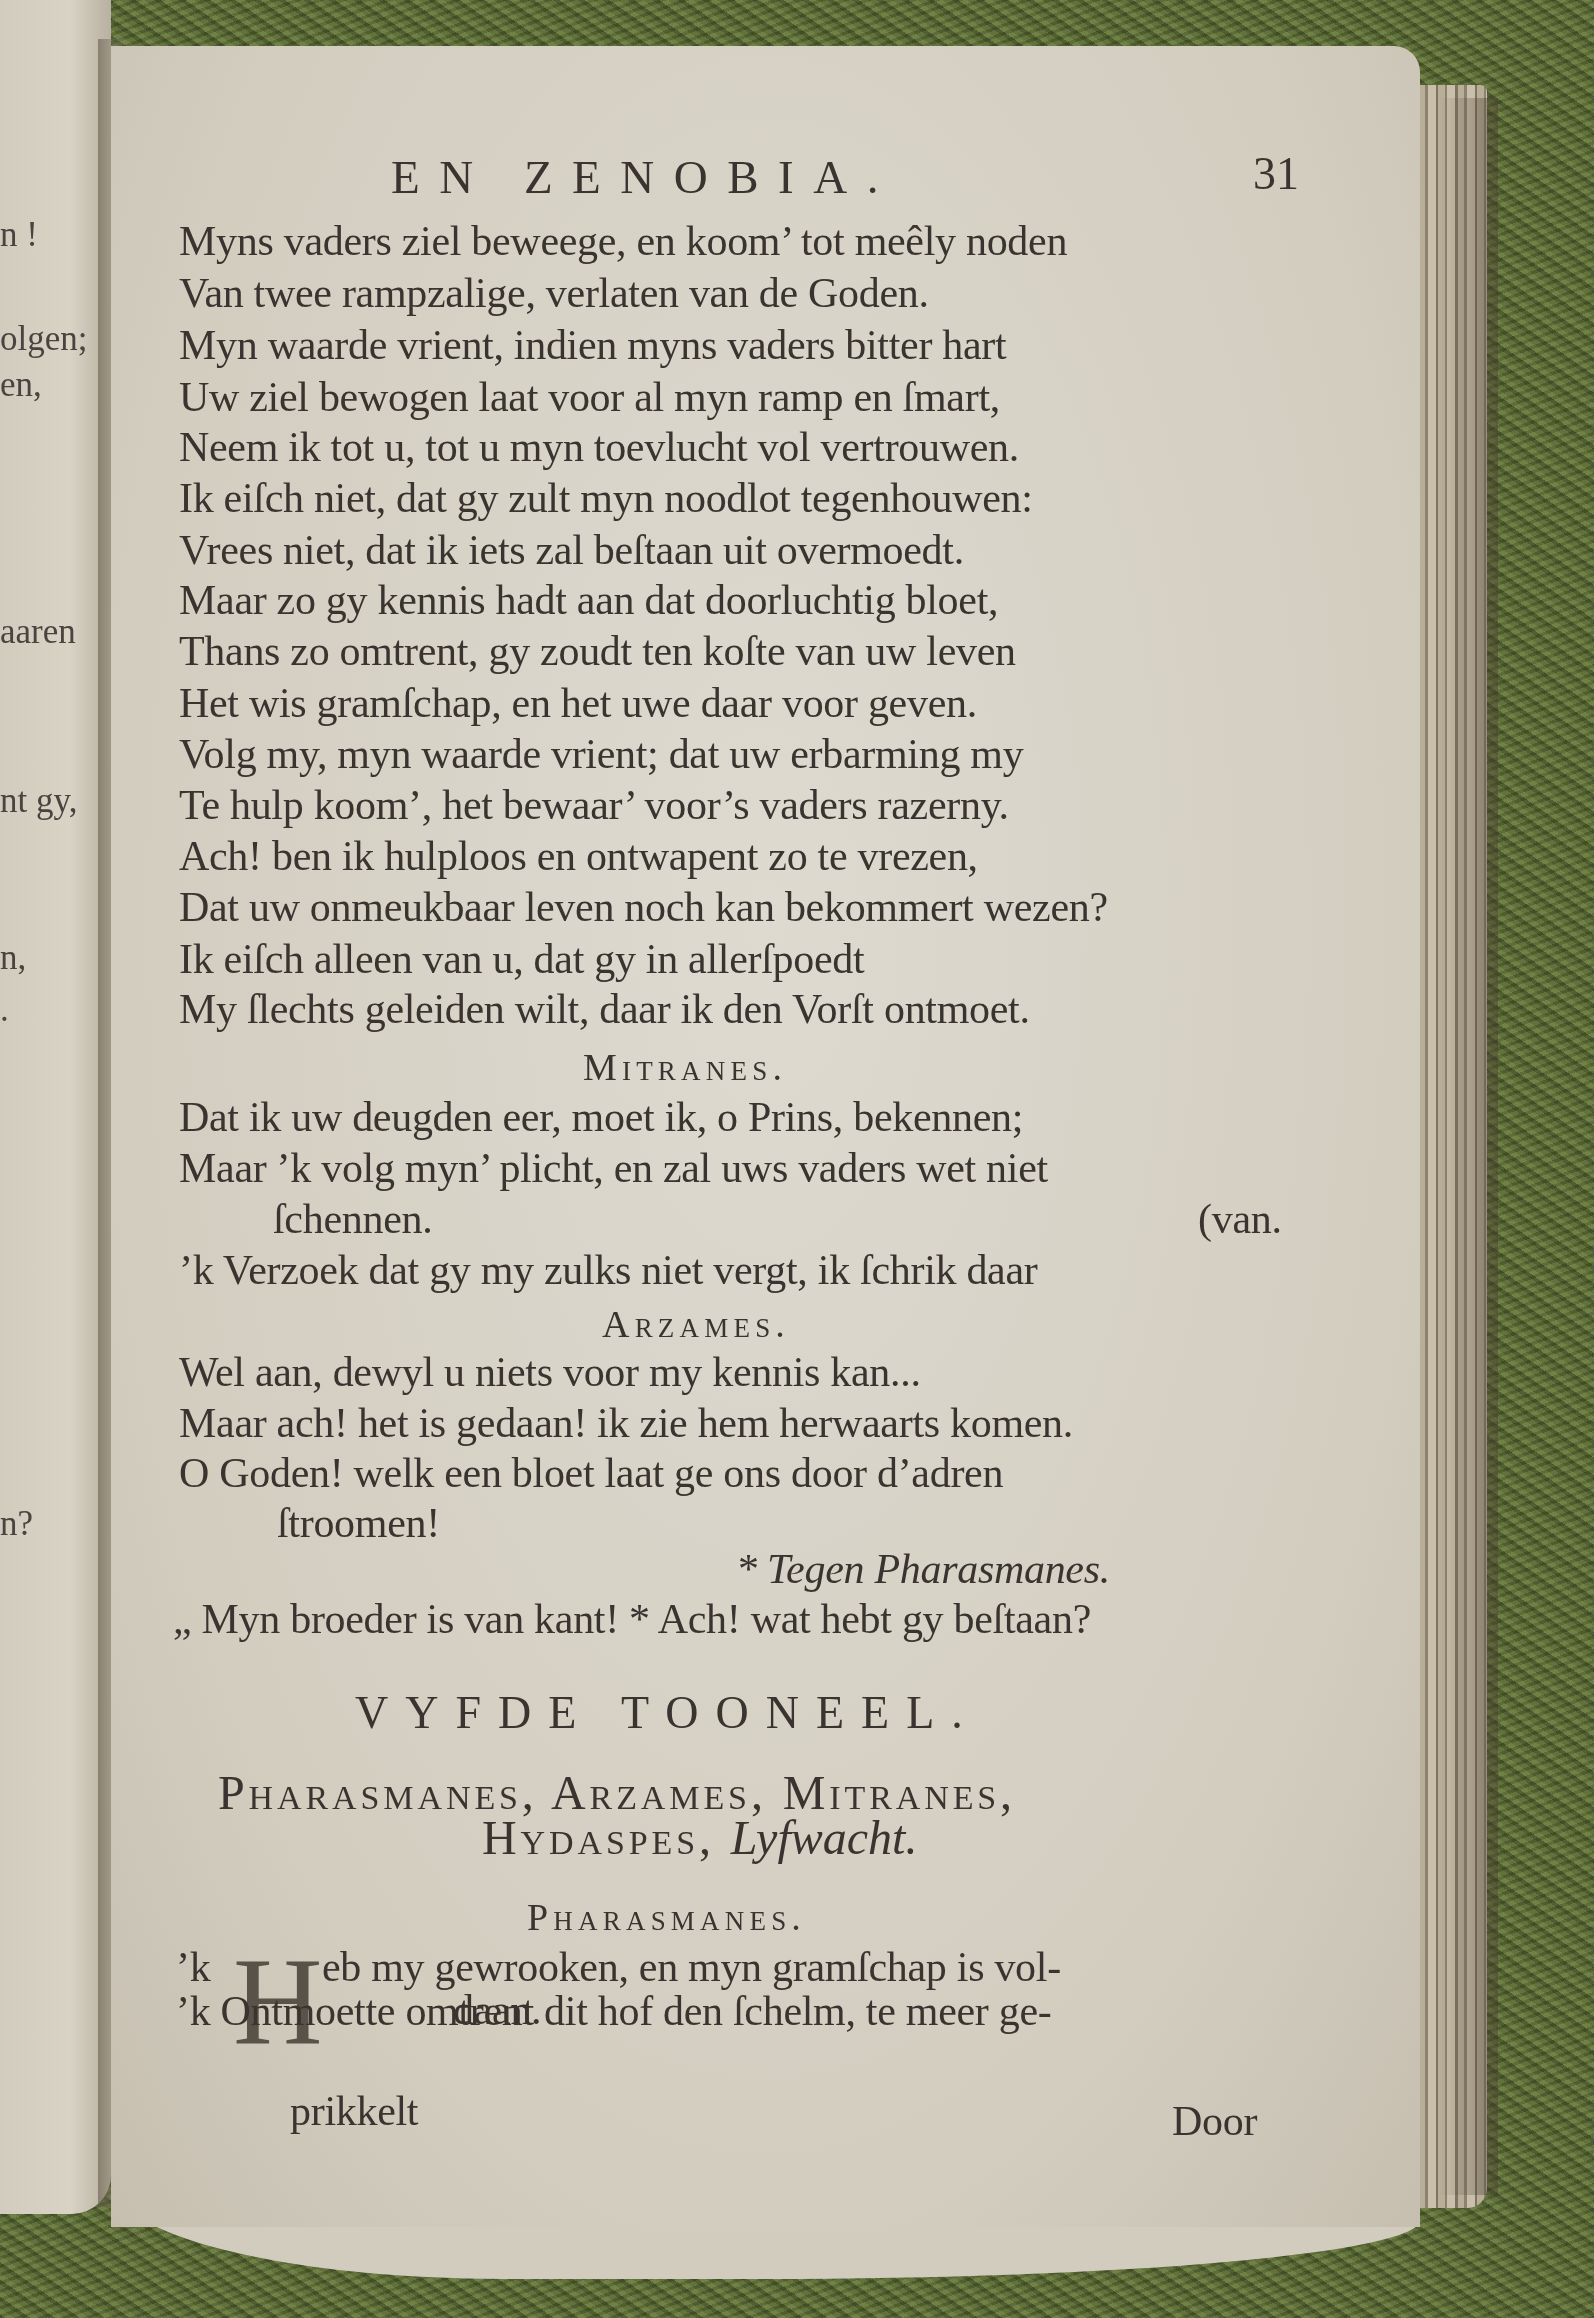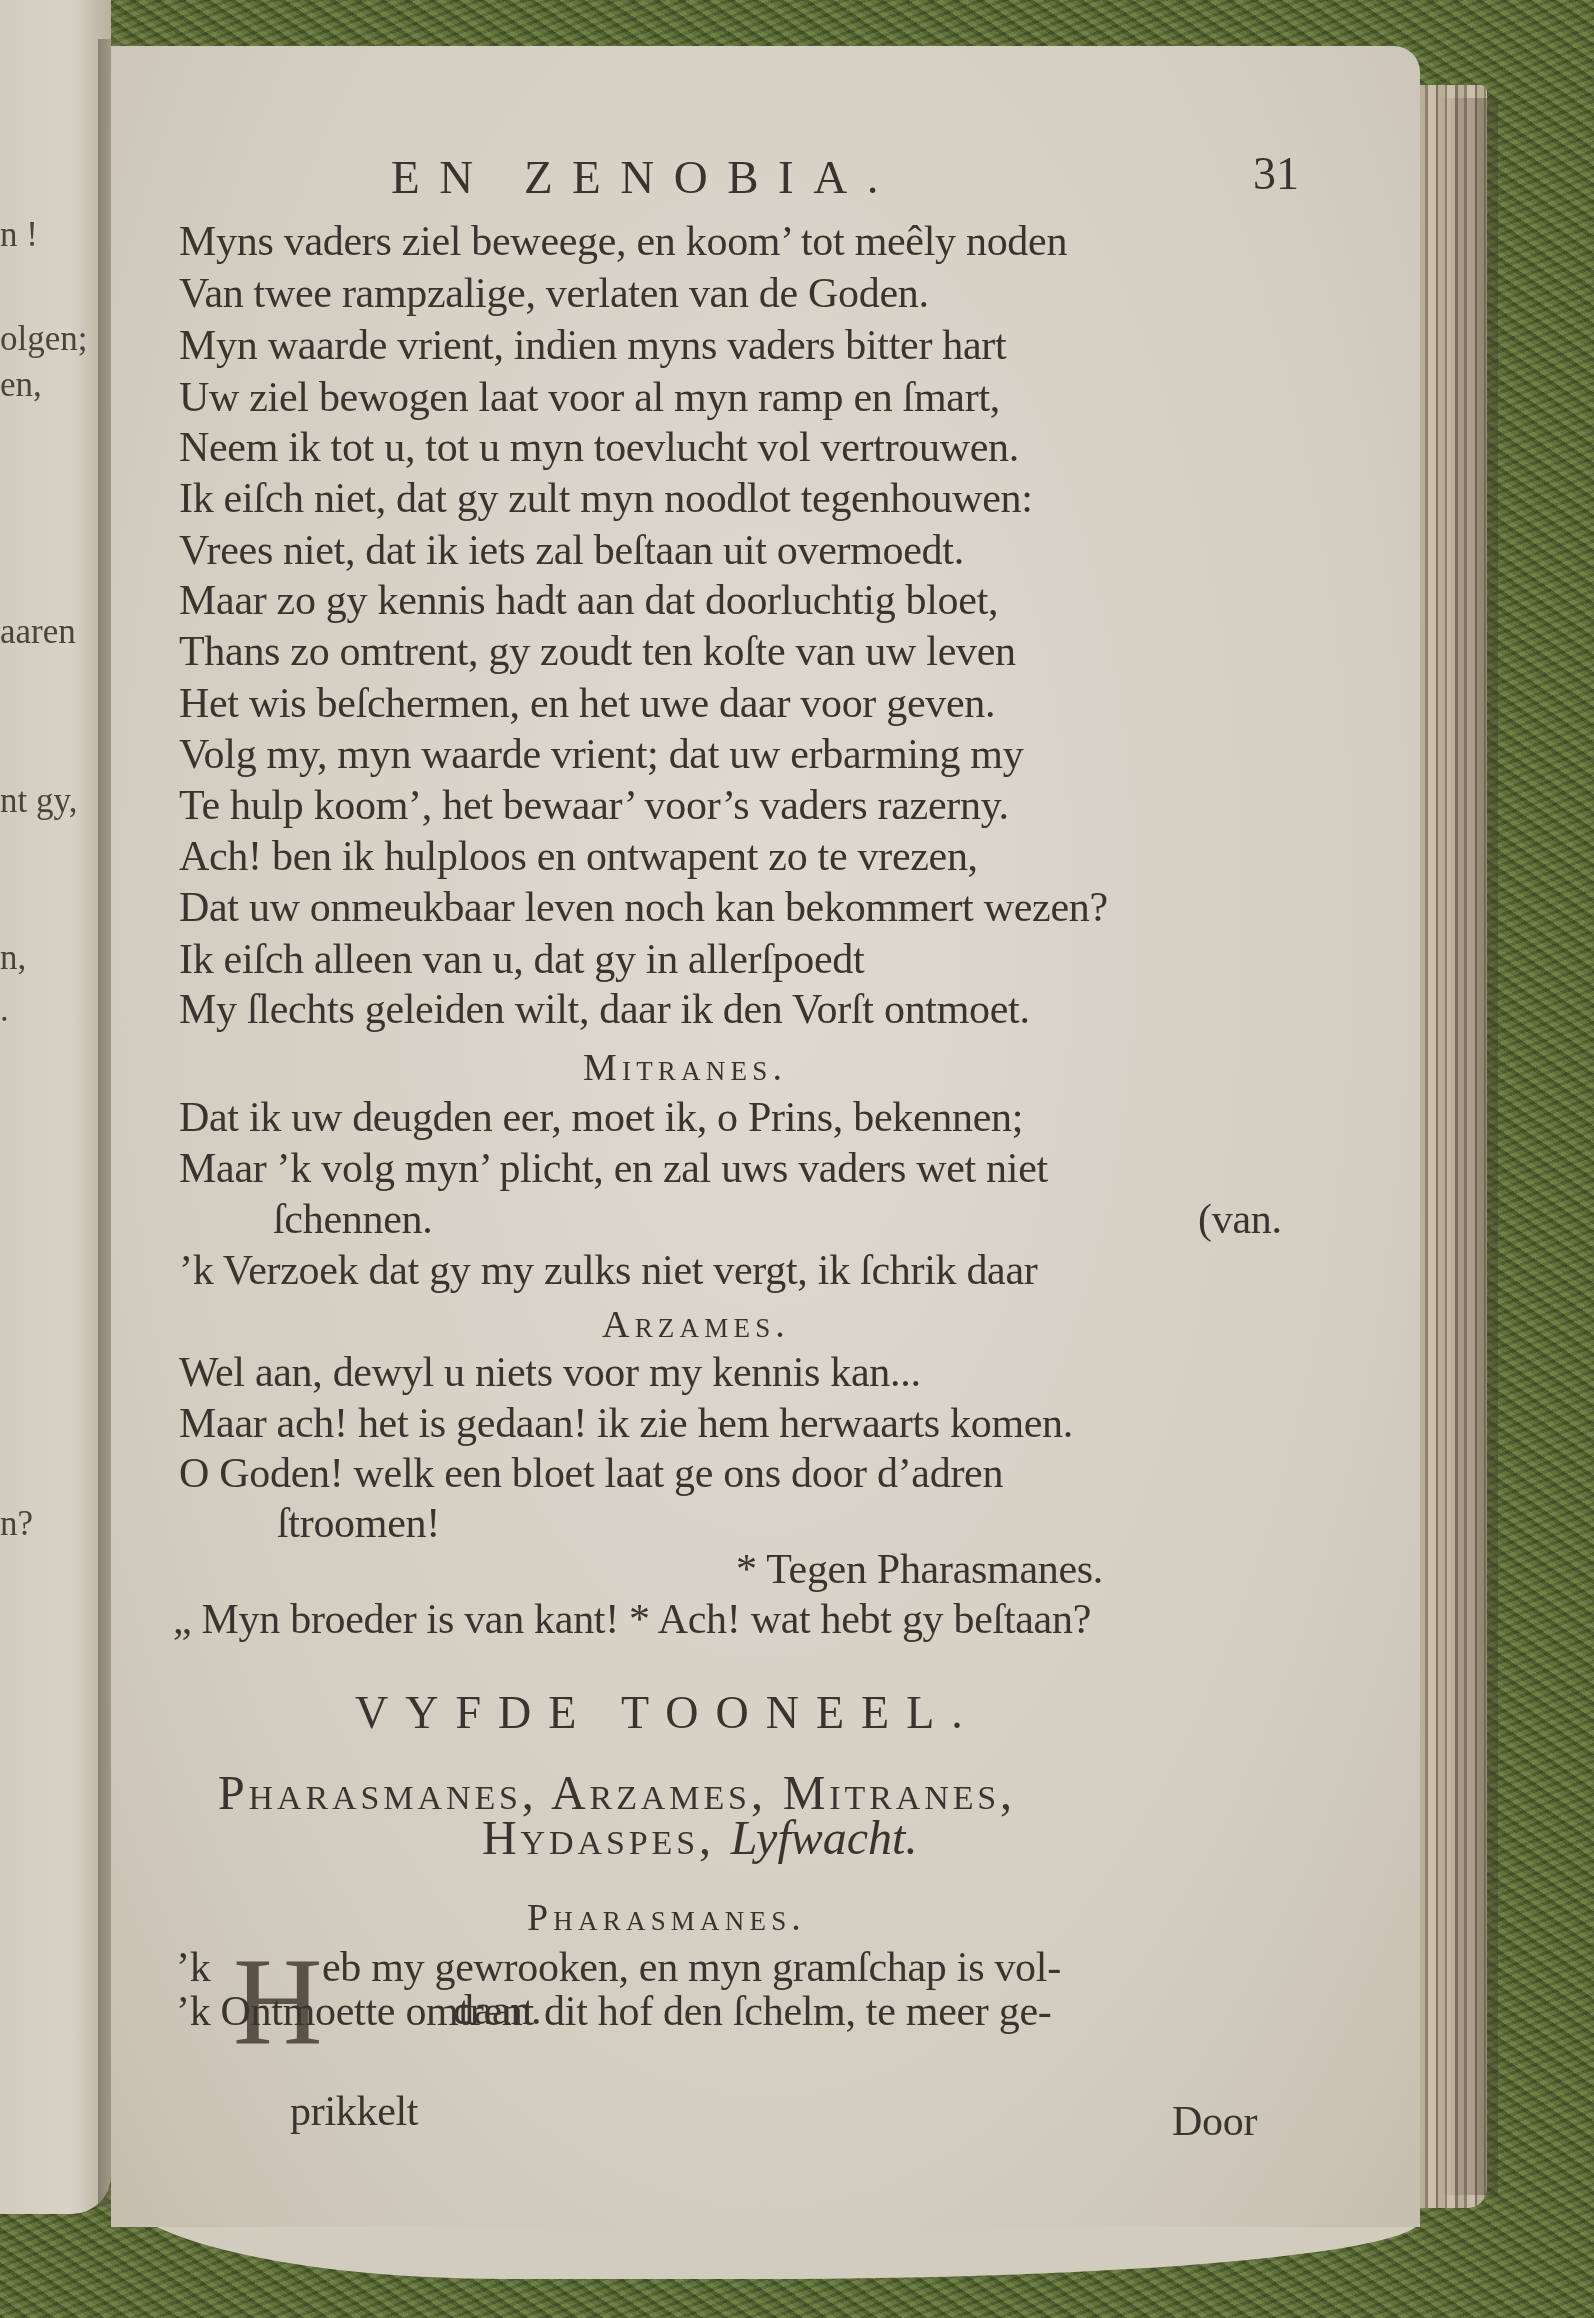--- a/index.html
+++ b/index.html
@@ -27,21 +27,21 @@
   .fore-edge-dark{position:absolute;left:1439px;top:98px;width:59px;height:2097px;
        background:linear-gradient(90deg,rgba(0,0,0,0),rgba(70,60,45,.45));}
   .line{position:absolute;white-space:nowrap;font-size:42px;line-height:1;letter-spacing:-0.3px;}
   .header{position:absolute;top:150px;left:391px;font-size:47px;letter-spacing:19.5px;}
   .pagenum{position:absolute;top:147px;left:1253px;font-size:46px;}
   .speaker{position:absolute;white-space:nowrap;font-size:38px;font-variant:small-caps;letter-spacing:5.2px;}
   .scene-title{position:absolute;white-space:nowrap;font-size:46px;letter-spacing:17px;}
   .cast{position:absolute;white-space:nowrap;font-size:48px;font-variant:small-caps;letter-spacing:3.9px;}
   .cast i{font-variant:normal;letter-spacing:0;}
   .dropcap{position:absolute;left:233px;top:1940px;font-size:124px;line-height:1;color:#5a5248;}
-  .italic{}
+  .italic{font-style:italic;}
 </style>
 </head>
 <body>
 
 <div class="left-page"></div>
 <div class="left-frag" style="left:0;top:215px">n !</div>
 <div class="left-frag" style="left:0;top:319px">olgen;</div>
 <div class="left-frag" style="left:0;top:365px">en,</div>
 <div class="left-frag" style="left:0;top:612px">aaren</div>
 <div class="left-frag" style="left:0;top:781px">nt gy,</div>
@@ -59,21 +59,21 @@
 
 <div class="line" style="left:179px;top:220px">Myns vaders ziel beweege, en koom’ tot meêly noden</div>
 <div class="line" style="left:179px;top:272px">Van twee rampzalige, verlaten van de Goden.</div>
 <div class="line" style="left:179px;top:324px">Myn waarde vrient, indien myns vaders bitter hart</div>
 <div class="line" style="left:179px;top:376px">Uw ziel bewogen laat voor al myn ramp en ſmart,</div>
 <div class="line" style="left:179px;top:426px">Neem ik tot u, tot u myn toevlucht vol vertrouwen.</div>
 <div class="line" style="left:179px;top:477px">Ik eiſch niet, dat gy zult myn noodlot tegenhouwen:</div>
 <div class="line" style="left:179px;top:529px">Vrees niet, dat ik iets zal beſtaan uit overmoedt.</div>
 <div class="line" style="left:179px;top:579px">Maar zo gy kennis hadt aan dat doorluchtig bloet,</div>
 <div class="line" style="left:179px;top:630px">Thans zo omtrent, gy zoudt ten koſte van uw leven</div>
-<div class="line" style="left:179px;top:682px">Het wis beſchermen, en het uwe daar voor geven.</div>
+<div class="line" style="left:179px;top:682px">Het wis gramſchap, en het uwe daar voor geven.</div>
 <div class="line" style="left:179px;top:733px">Volg my, myn waarde vrient; dat uw erbarming my</div>
 <div class="line" style="left:179px;top:784px">Te hulp koom’, het bewaar’ voor’s vaders razerny.</div>
 <div class="line" style="left:179px;top:835px">Ach! ben ik hulploos en ontwapent zo te vrezen,</div>
 <div class="line" style="left:179px;top:886px">Dat uw onmeukbaar leven noch kan bekommert wezen?</div>
 <div class="line" style="left:179px;top:938px">Ik eiſch alleen van u, dat gy in allerſpoedt</div>
 <div class="line" style="left:179px;top:988px">My ſlechts geleiden wilt, daar ik den Vorſt ontmoet.</div>
 
 <div class="speaker" style="left:583px;top:1045px">Mitranes.</div>
 <div class="line" style="left:179px;top:1096px">Dat ik uw deugden eer, moet ik, o Prins, bekennen;</div>
 <div class="line" style="left:179px;top:1147px">Maar ’k volg myn’ plicht, en zal uws vaders wet niet</div>

